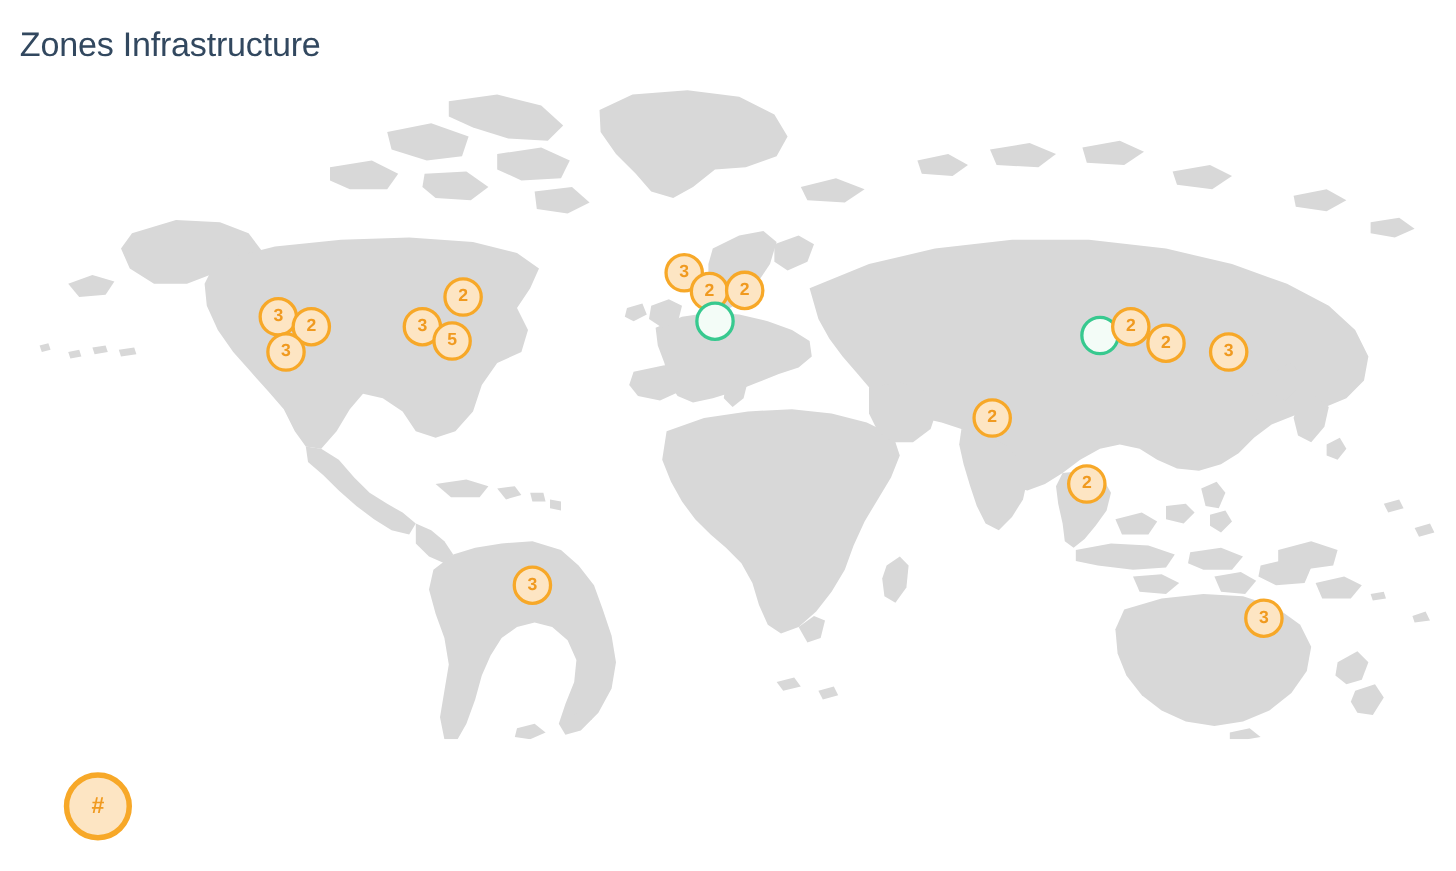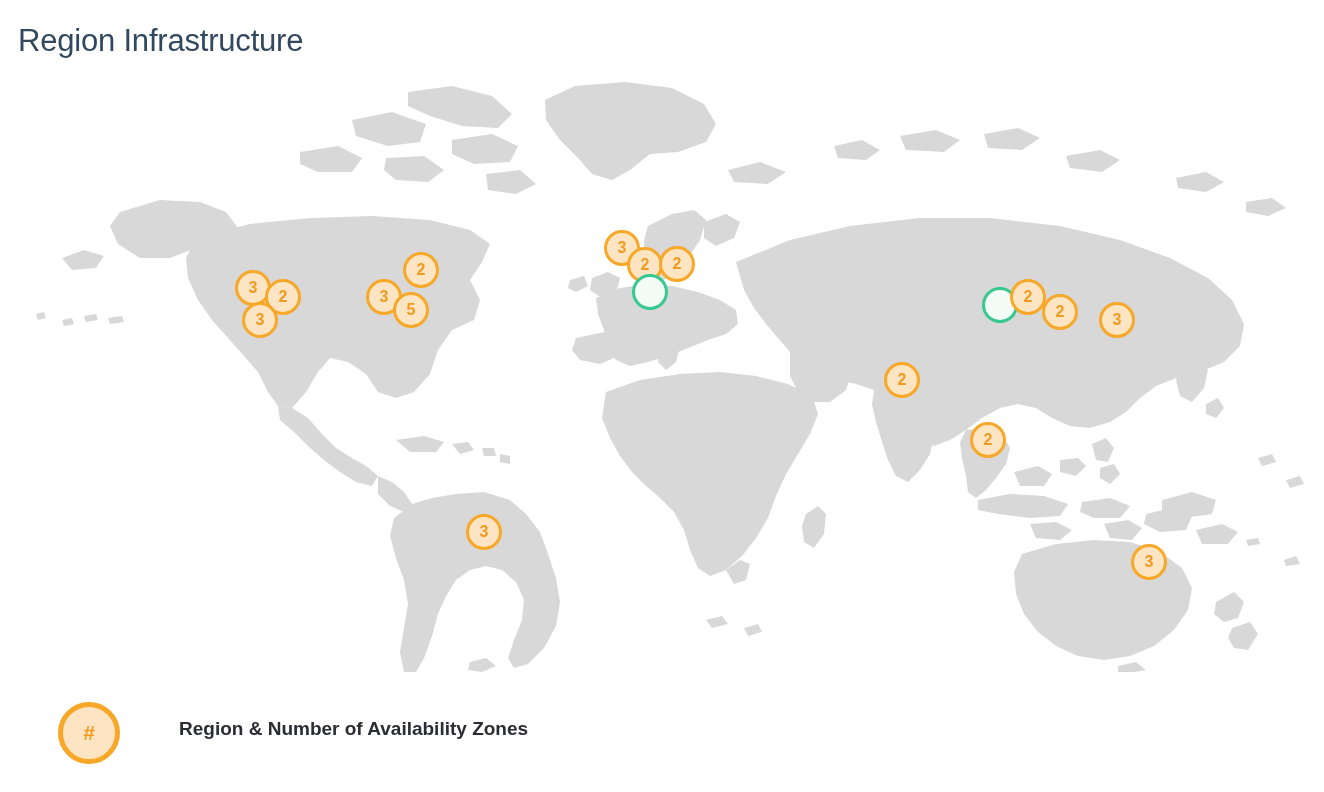--- a/index.html
+++ b/index.html
@@ -120,21 +120,21 @@
     margin-top: 12px;
   }
   #legend-item-region .legend-label { margin-left: 59px; width: 420px; }
   #legend-item-new .legend-label   { margin-left: 86px; white-space: nowrap; }
 </style>
 </head>
 <body>
 
 <div id="page">
 
-  <h1 id="page-title">Region Infrastructure</h1>
+  <h1 id="page-title">Zones Infrastructure</h1>
 
   <div id="map-area">
 
     <svg id="world-map" viewBox="0 0 1324 610" preserveAspectRatio="none" xmlns="http://www.w3.org/2000/svg">
       <g fill="#d8d8d8" stroke="none">
 
         <path d="M545 38 L575 24 L625 20 L672 26 L704 42 L716 62 L706 80 L678 90 L650 92 L630 108 L612 118 L592 112 L578 96 L560 78 L546 58 Z"></path>
 
         <path d="M408 30 L452 24 L492 34 L512 52 L498 66 L462 64 L430 54 L408 44 Z"></path>
         <path d="M352 58 L392 50 L426 62 L420 80 L388 84 L356 74 Z"></path>
@@ -251,18 +251,17 @@
         <div class="marker region" style="left: 1042px; top: 232px;">2</div>
         <div class="marker region" style="left: 1099px; top: 240px;">3</div>
         <div class="marker region" style="left: 1131px; top: 482px;">3</div>
       </div>
   </div>
 
   <div id="legend">
 
     <div class="legend-item" id="legend-item-region">
       <div class="legend-swatch region">#</div>
-      <div class="legend-label">Region &amp; Number of Availability Zones</div>
     </div>
 
 
   </div>
 </div>
 
 </body></html>

